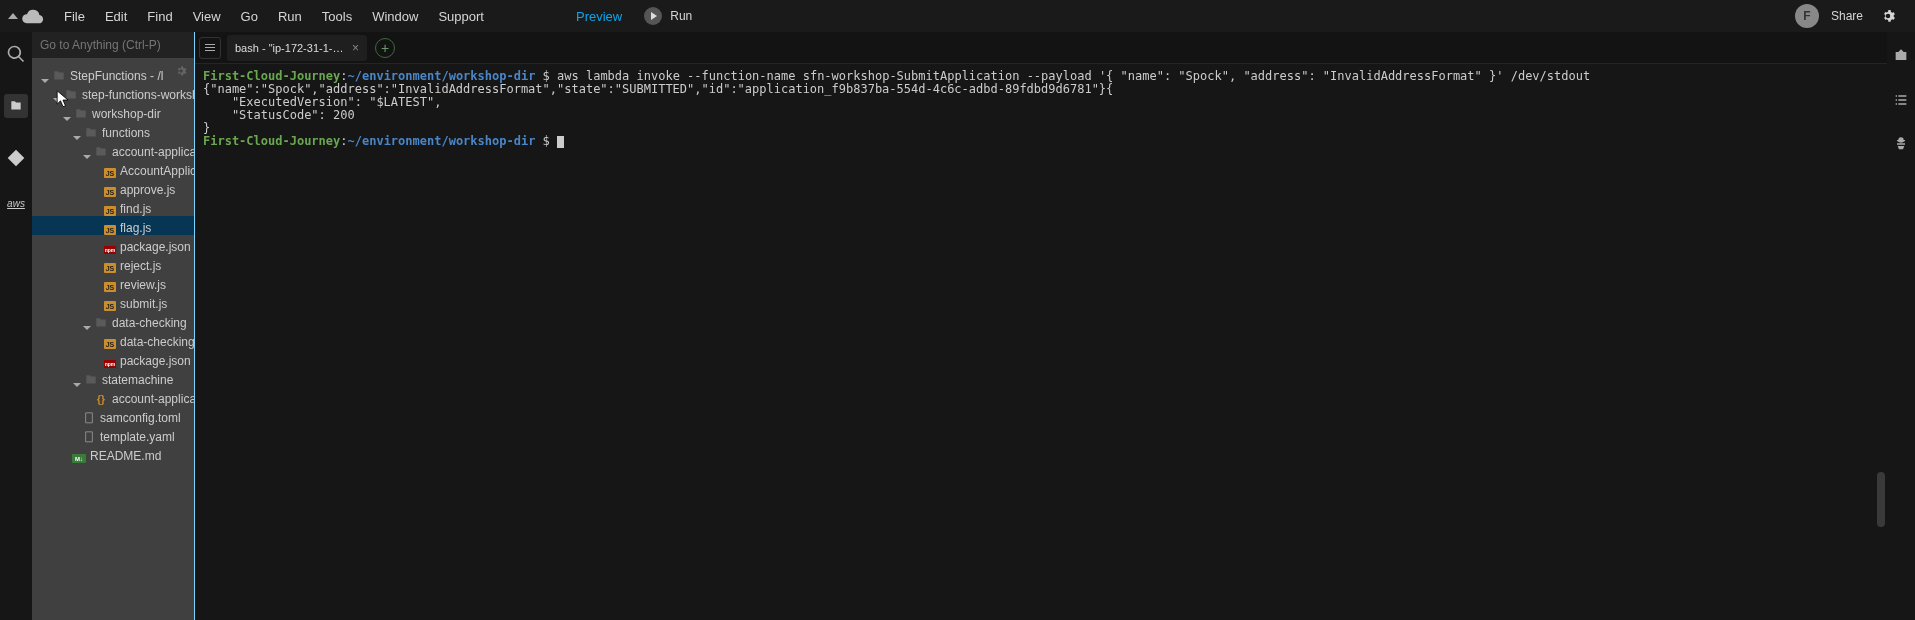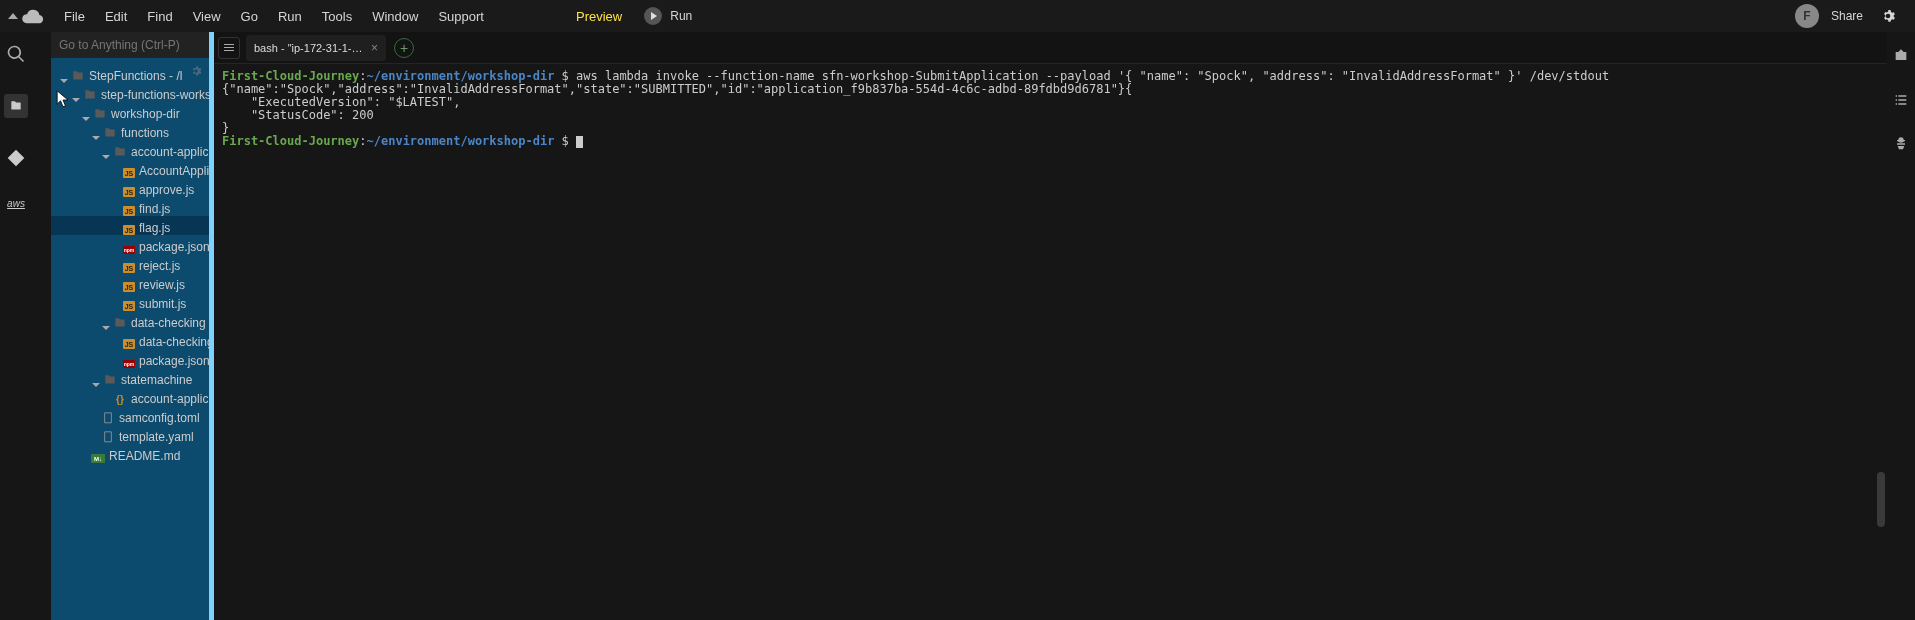--- a/index.html
+++ b/index.html
@@ -38,21 +38,21 @@
     .menu-item {
       padding: 2px 10px;
       cursor: pointer;
       color: #d5d5d5;
       font-size: 13px;
     }
     .top-bar .spacer { flex: 1; }
     .preview-btn {
       padding: 4px 12px;
       cursor: pointer;
-      color: #fde047;
+      color: #0ea5e9;
       font-size: 13px;
     }
     .run-container {
       display: flex;
       align-items: center;
       padding: 2px 10px;
       gap: 8px;
       cursor: pointer;
     }
     .run-circle {
@@ -122,25 +122,24 @@
       color: #ccc;
       font-size: 10px;
       font-style: italic;
       text-decoration: underline;
       text-align: center;
     }
 
     
     .file-explorer {
       width: 163px;
-      background: #0c4a6e;
-      border-right: 5px solid #7dd3fc;
+      background: #404040;
+      border-right: 1px solid #7dd3fc;
       overflow: hidden;
       position: relative;
-      margin-left: 19px;
     }
     .goto-box {
       height: 26px;
       background: #222;
       margin: 0 0 2px 0;
       padding: 0 8px;
       display: flex;
       align-items: center;
       color: #7a7a7a;
       font-size: 12px;

